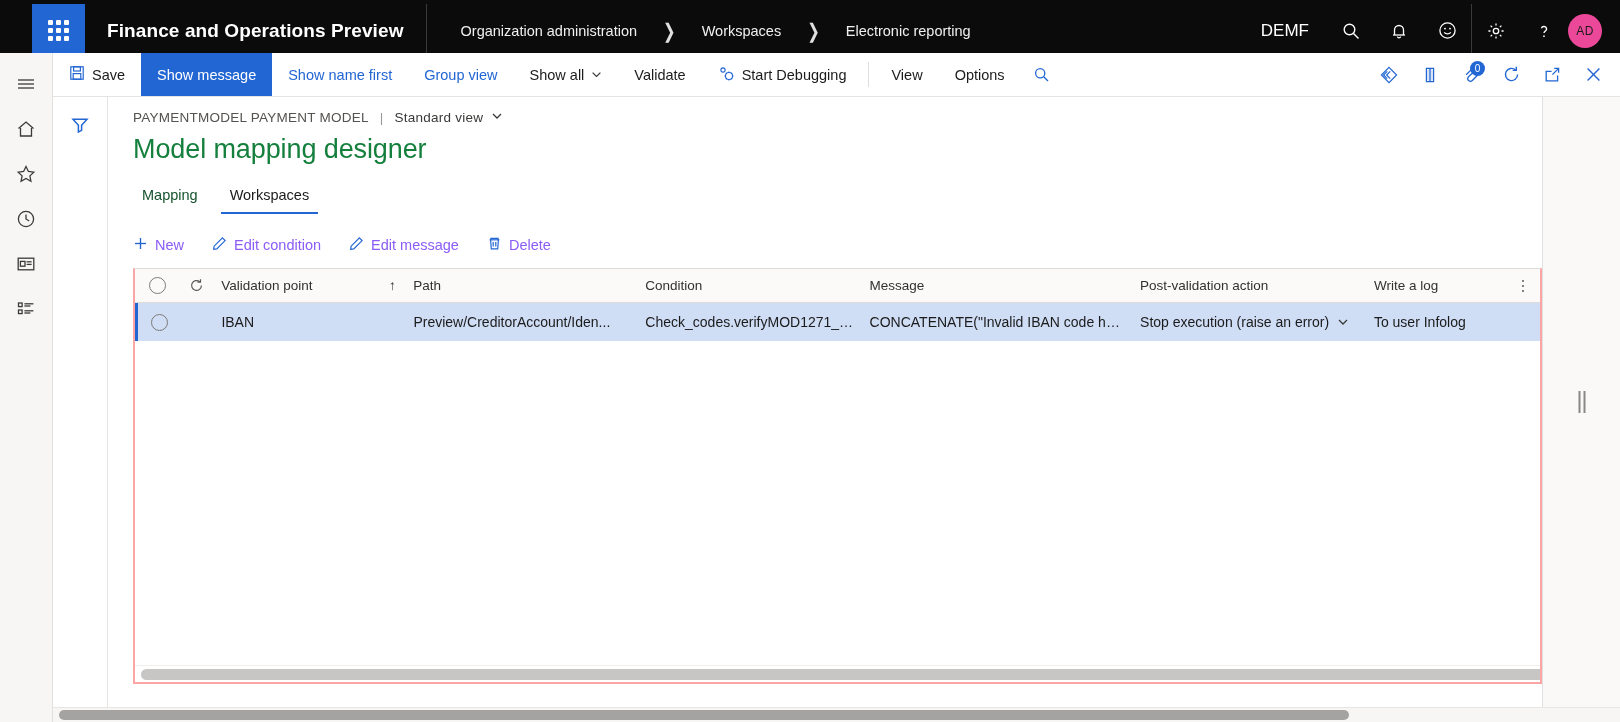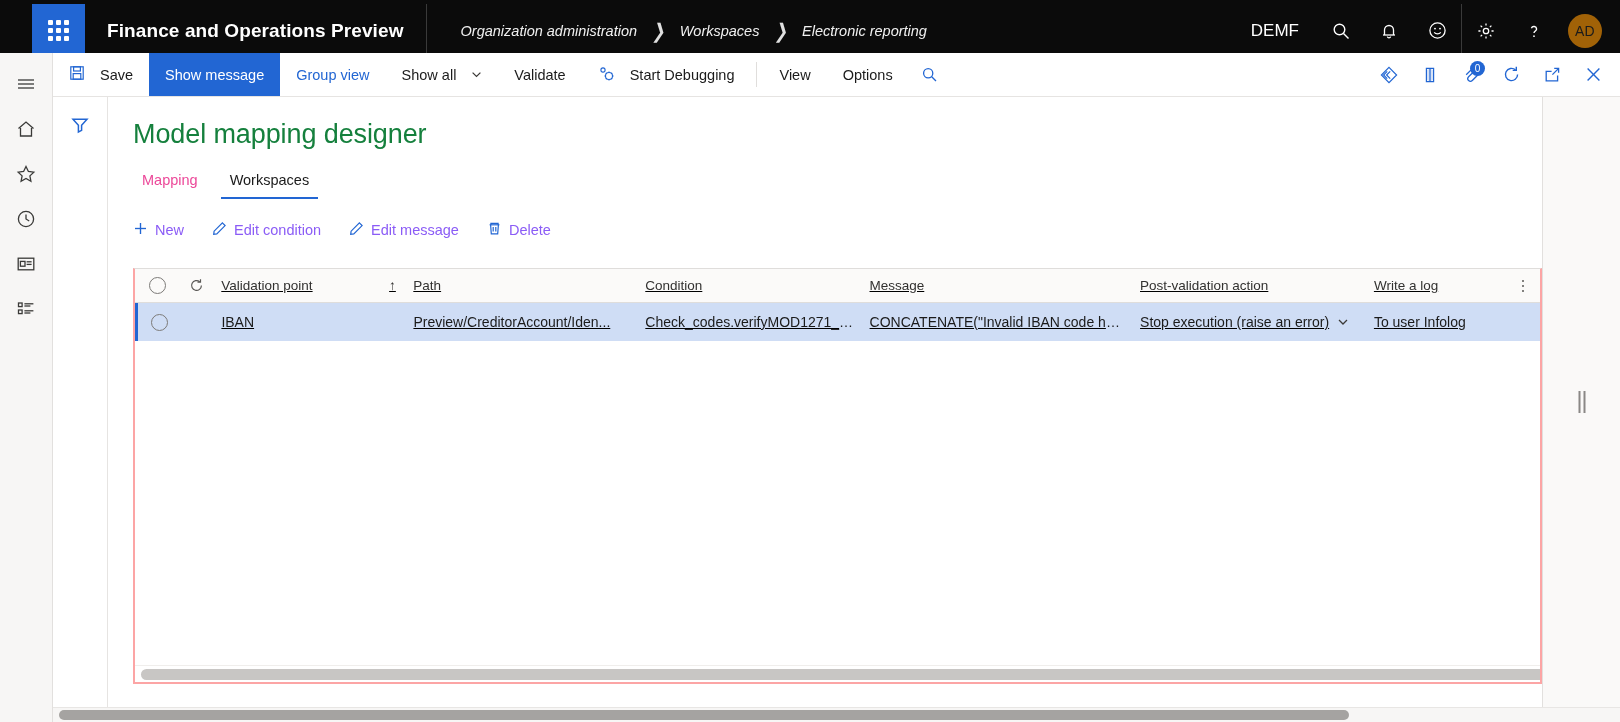--- a/index.html
+++ b/index.html
@@ -24,43 +24,43 @@
     display: grid; grid-template-columns: repeat(3, 5px);
     grid-template-rows: repeat(3, 5px); gap: 3px;
   }
   .waffle-grid i { width: 5px; height: 5px; background: #fff; border-radius: 1px; display: block; }
   .app-title {
     font-size: 19px; font-weight: bold; padding: 0 22px;
     white-space: nowrap; letter-spacing: .1px;
   }
   .hdr-divider { width: 1px; height: 53px; background: #3a3a3a; }
   .breadcrumb {
-    display: flex; align-items: center; gap: 1px;
-    padding-left: 34px; font-size: 14.5px; color: #f0f0f0; font-style: italic;
+    display: flex; align-items: center; gap: 12px;
+    padding-left: 34px; font-size: 14.5px; color: #f0f0f0;
   }
   .crumb { white-space: nowrap; cursor: pointer; }
   .crumb-sep {
     margin: 0 14px; font-size: 15px; color: #e0e0e0;
     display: inline-block; transform: scaleY(1.35); font-weight: 300;
   }
   .hdr-right {
     margin-left: auto; display: flex; align-items: center;
     height: 53px; padding-right: 14px;
   }
   .hdr-company { font-size: 17px; padding: 0 18px; white-space: nowrap; cursor: pointer; }
   .hdr-ico {
     width: 48px; height: 53px; display: flex; align-items: center;
     justify-content: center; cursor: pointer;
   }
   .hdr-ico svg { display: block; }
   .avatar {
     width: 34px; height: 34px; border-radius: 50%;
-    background: #a16207; color: #1b1b1b; font-size: 14px;
+    background: #ec4899; color: #1b1b1b; font-size: 12px;
     display: flex; align-items: center; justify-content: center;
-    margin-left: 10px; margin-right: 4px; cursor: pointer; letter-spacing: .3px;
+    margin-right: 4px; cursor: pointer; letter-spacing: .3px;
   }
 
   
   .leftrail {
     position: absolute; left: 0; top: 53px; bottom: 0; width: 53px;
     background: #f7f6f5; border-right: 1px solid #e2e0de;
     display: flex; flex-direction: column; align-items: center;
     padding-top: 8px; z-index: 5;
   }
   .rail-ico {
@@ -68,21 +68,21 @@
     justify-content: center; cursor: pointer; color: #3a3a38;
   }
 
   
   .cmdbar {
     position: absolute; left: 53px; right: 0; top: 53px; height: 44px;
     background: #ffffff; border-bottom: 1px solid #e6e4e2;
     display: flex; align-items: stretch; z-index: 4;
   }
   .cmd {
-    display: flex; align-items: center; gap: 15px;
+    display: flex; align-items: center; gap: 7px;
     padding: 0 16px; font-size: 14.5px; color: #1b1b1b;
     cursor: pointer; white-space: nowrap;
   }
   .cmd.link { color: #2266d3; }
   .cmd.active { background: #2266d3; color: #ffffff; font-weight: normal; }
   .cmd-sep { width: 1px; background: #e0dedc; margin: 9px 6px; }
   .cmdbar-right { margin-left: auto; display: flex; align-items: stretch; padding-right: 6px; }
   .cmd-ico {
     width: 41px; display: flex; align-items: center; justify-content: center;
     cursor: pointer; color: #2266d3; position: relative;
@@ -115,37 +115,37 @@
   }
   .caption-sep { margin: 0 11px; color: #9a9794; }
   .view-select { display: flex; align-items: center; gap: 8px; cursor: pointer; color: #3b3937; }
   .page-title {
     font-size: 27px; font-weight: normal; color: #15803d;
     margin-top: 9px; letter-spacing: -.1px;
   }
 
   .tabs { display: flex; gap: 0; margin-top: 18px; }
   .tab {
-    font-size: 14.5px; color: #ec4899; padding: 4px 9px 9px;
+    font-size: 14.5px; color: #14532d; padding: 4px 9px 9px;
     margin-right: 14px; cursor: pointer; border-bottom: 2px solid transparent;
   }
   .tab.active { color: #1b1b1b; border-bottom-color: #2266d3; }
 
   .actionbar { display: flex; align-items: center; gap: 0; margin-top: 16px; }
   .action {
     display: flex; align-items: center; gap: 7px;
     color: #8b5cf6; font-size: 14.5px; padding: 6px 14px 6px 0;
     margin-right: 14px; cursor: pointer; white-space: nowrap;
   }
 
   
   .grid-wrap {
     position: absolute; left: 24px; right: 0; top: 171px; bottom: 38px;
     border: 2px solid #fca5a5; border-top: 1px solid #dfdddb;
-    background: #fff; overflow: hidden; text-decoration: underline;
+    background: #fff; overflow: hidden;
   }
   .grid-head {
     display: flex; height: 34px; align-items: center;
     border-bottom: 1px solid #dfdddb; background: #fbfaf9;
     font-size: 13.5px; color: #323130; position: relative;
   }
   .gcell { padding: 0 8px; overflow: hidden; white-space: nowrap; text-overflow: ellipsis; }
   .c-sel   { width: 46px; display: flex; align-items: center; justify-content: center; }
   .c-ref   { width: 34px; display: flex; align-items: center; justify-content: center; }
   .c-vp    { width: 172px; display: flex; align-items: center; }
@@ -320,20 +320,21 @@
     <span>
       <svg width="16" height="16" viewBox="0 0 16 16" fill="none" stroke="#2266d3" stroke-width="1.2">
         <rect x="1.8" y="1.8" width="12.4" height="12.4"></rect>
         <rect x="4.6" y="1.8" width="6.8" height="4.2"></rect>
         <rect x="4.2" y="8.6" width="7.6" height="5.6"></rect>
       </svg>
     </span>
     <span>Save</span>
   </div>
   <div class="cmd active">Show message</div>
+  <div class="cmd link">Show name first</div>
   <div class="cmd link">Group view</div>
   <div class="cmd">
     <span>Show all</span>
     <span>
       <svg width="11" height="11" viewBox="0 0 11 11" fill="none" stroke="#3b3937" stroke-width="1.25">
         <path d="M1.6 3.6 5.5 7.4 9.4 3.6"></path>
       </svg>
     </span>
   </div>
   <div class="cmd">Validate</div>
@@ -406,20 +407,32 @@
     <div class="filter-ico">
       <svg width="20" height="20" viewBox="0 0 20 20" fill="none" stroke="#2266d3" stroke-width="1.5">
         <path d="M3 4.2h14l-5.4 6v5.2l-3.2 1.6v-6.8z"></path>
       </svg>
     </div>
   </div>
 
   <div class="content">
 
     <div class="sub-head">
+      <div class="caption-row">
+        <span>PAYMENTMODEL PAYMENT MODEL</span>
+        <span class="caption-sep">|</span>
+        <span class="view-select">
+          <span>Standard view</span>
+          <span>
+            <svg width="12" height="12" viewBox="0 0 12 12" fill="none" stroke="#3b3937" stroke-width="1.25">
+              <path d="M2 4 6 8l4-4"></path>
+            </svg>
+          </span>
+        </span>
+      </div>
       <div class="page-title">Model mapping designer</div>
 
       <div class="tabs">
         <div class="tab">Mapping</div>
         <div class="tab active">Workspaces</div>
       </div>
 
       <div class="actionbar">
         <div class="action">
           <span>

